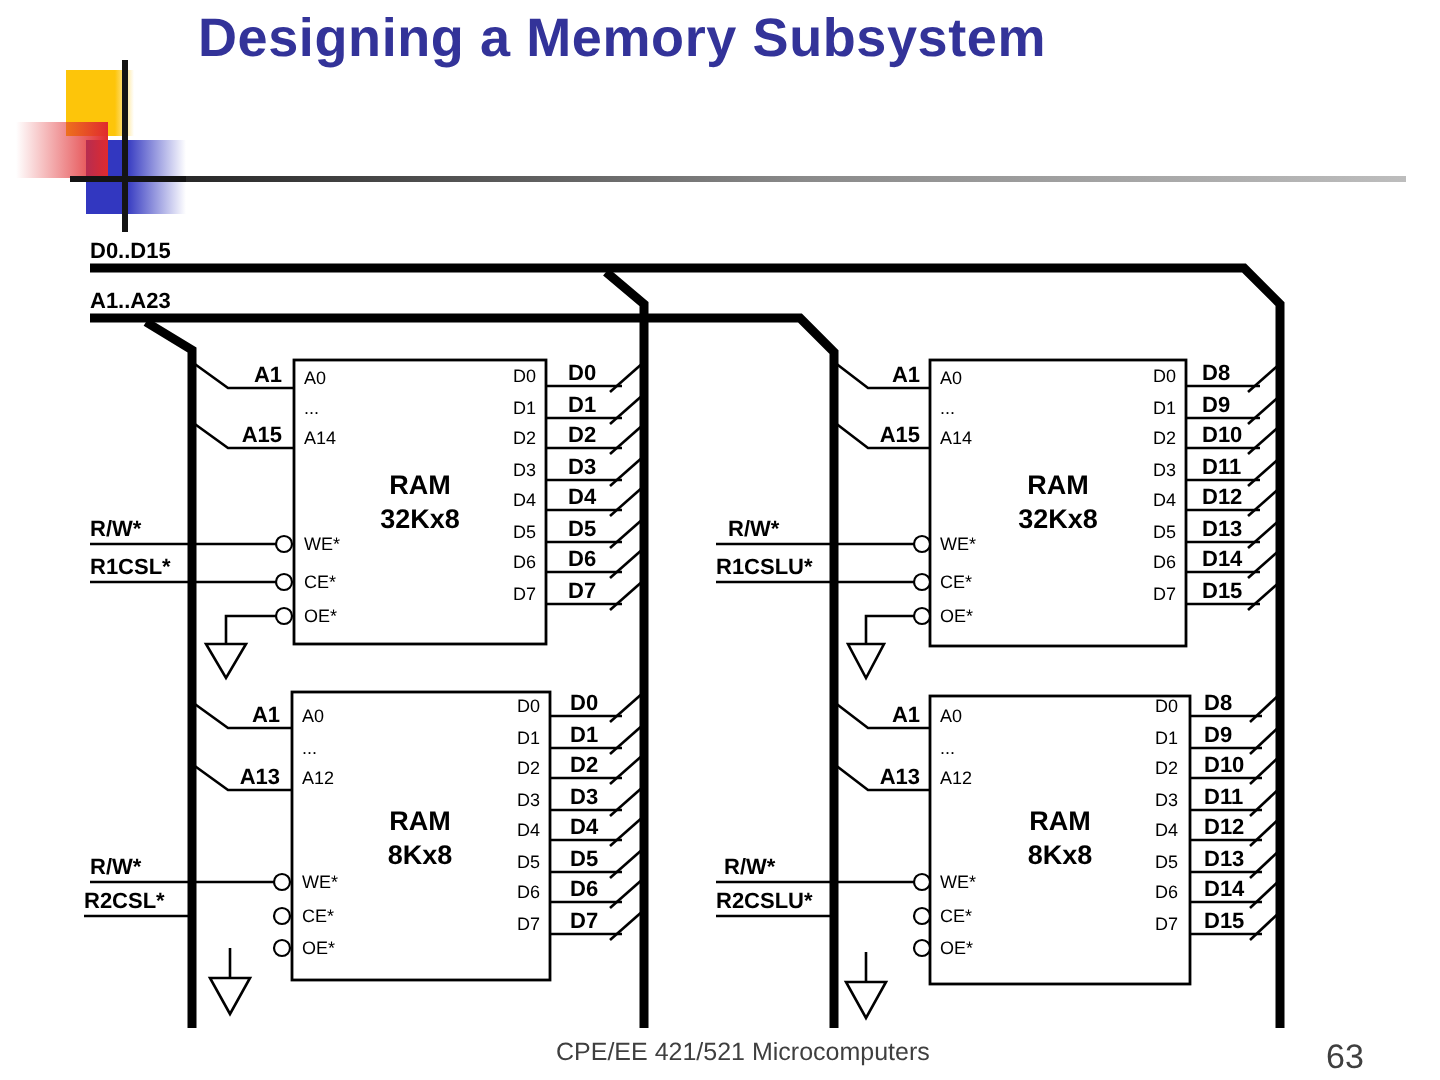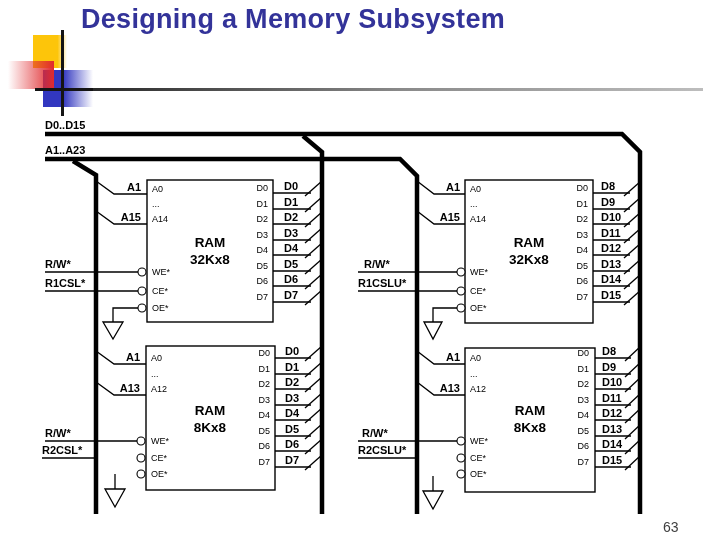--- a/index.html
+++ b/index.html
@@ -11,27 +11,27 @@
   .deco div{position:absolute;}
   .sq-blue{left:43px;top:70px;width:50px;height:37px;
     background:linear-gradient(to right,#3237c0 40%,rgba(255,255,255,0));}
   .sq-yellow{left:33px;top:35px;width:34px;height:33px;
     background:linear-gradient(to right,#fdc50a 72%,rgba(253,197,10,0));}
   .sq-red{left:8px;top:61px;width:46px;height:28px;
     background:linear-gradient(to left,#e02a2e,rgba(255,255,255,0));}
   .cross-v{left:61px;top:30px;width:3px;height:86px;background:#141414;}
   .cross-h{left:35px;top:88px;width:58px;height:3px;background:#141414;z-index:3;}
 
-  .title{position:absolute;left:81px;top:3px;color:#333399;font-weight:bold;
+  .title{position:absolute;left:99px;top:3px;color:#333399;font-weight:bold;
          font-size:27px;line-height:32px;letter-spacing:.3px;white-space:nowrap;}
   .rule{position:absolute;left:35px;top:88px;width:668px;height:3px;
         background:linear-gradient(to right,#161616,#8a8a8a 55%,#bdbdbd);}
 
   .footer{position:absolute;left:278px;top:519px;font-size:12.5px;color:#3f3f3f;}
-  .pagenum{position:absolute;left:663px;top:519px;font-size:14px;color:#3f3f3f;}
+  .pagenum{position:absolute;left:663px;top:519px;font-size:17px;color:#3f3f3f;}
 
   svg.schematic{position:absolute;left:0;top:0;}
   svg text{font-family:"Liberation Sans",sans-serif;fill:#000;}
   .bus{stroke:#000;stroke-width:4.5;fill:none;}
   .wire{stroke:#000;stroke-width:1.3;fill:none;}
   .chipbox{fill:#fff;stroke:#000;stroke-width:1.4;}
   .pin{font-size:9px;}
   .end{text-anchor:end;}
   .blbl{font-size:11px;font-weight:bold;}
   .cname{font-size:13.5px;font-weight:bold;text-anchor:middle;}
@@ -293,14 +293,15 @@
       <path class="wire" d="M625,454 L641,439"></path>
       <text class="pin end" x="589" y="449">D6</text>
       <text class="blbl" x="602" y="448">D14</text>
       <path class="wire" d="M595,467 H631"></path>
       <path class="wire" d="M625,470 L641,455"></path>
       <text class="pin end" x="589" y="465">D7</text>
       <text class="blbl" x="602" y="464">D15</text>
     </g>
   </svg>
 
+  <div class="footer">CPE/EE 421/521 Microcomputers</div>
   <div class="pagenum">63</div>
 </div>
 
 </body></html>

